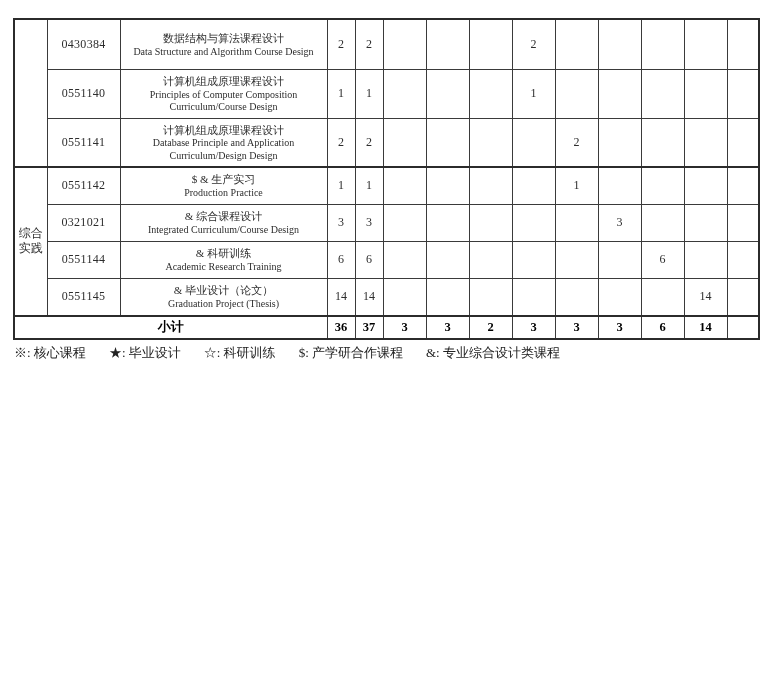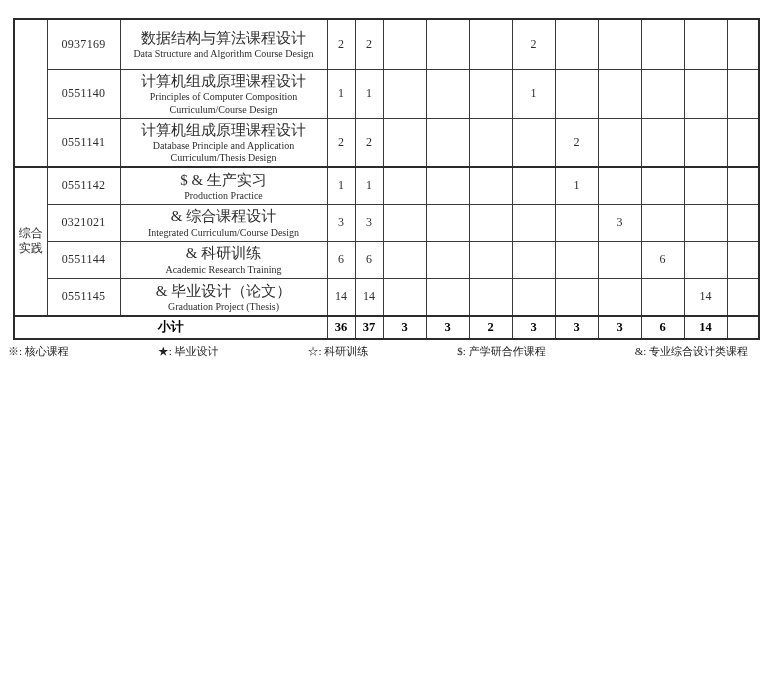--- a/index.html
+++ b/index.html
@@ -35,33 +35,33 @@
   tr.rh-sub { height:23px; }
   
   td.cat {
     word-break:break-all; line-height:1.5; font-size:12.5px; padding:0 4px;
     color:#1a1a1a;
     font-family:Liberation Mono, monospace;
   }
   
   tr.group-start td { border-top:2px solid #2b2b2b; }
   td.code { font-size:12.5px; letter-spacing:0.3px; }
-  td.name .cn { font-size:15px; line-height:1.35; }
+  td.name .cn { font-size:11px; line-height:1.35; }
   td.name .en { font-size:10px; line-height:1.22; }
   
   tr.subtotal td {
     border-top:2px solid #2b2b2b;
     font-weight:bold; color:#000; font-size:12.5px;margin-top:44px;
   }
   tr.subtotal td.sublabel { font-size:13px; }
   
   .legend {
-    position:absolute; left:8px; top:344px; width:740px;
+    position:absolute; left:14px; top:344px; width:740px;
     display:flex; gap:23px; flex-wrap:nowrap;
-    font-size:11px; color:#222; white-space:nowrap;justify-content:space-between;
+    font-size:13px; color:#222; white-space:nowrap;
   }
 </style>
 </head>
 <body>
 
 <div class="sheet">
 
   <table class="curriculum">
     <colgroup>
       <col class="c-cat">
@@ -76,21 +76,21 @@
       <col class="c-sem">
         <col class="c-sem">
         <col class="c-sem">
         <col class="c-sem">
       <col class="c-last">
     </colgroup>
 
     <tbody>
         <tr class="rh-a">
       <td class="cat" rowspan="3"></td>
-      <td class="code">0937169</td>
+      <td class="code">0430384</td>
       <td class="name">
         <div class="cn">数据结构与算法课程设计</div>
         <div class="en">Data Structure and Algorithm Course Design</div>
       </td>
       <td>2</td>
       <td>2</td>
       <td></td>
       <td></td>
       <td></td>
       <td>2</td>
@@ -117,21 +117,21 @@
       <td></td>
       <td></td>
       <td></td>
       <td></td>
     </tr>
 
     <tr class="rh-b">
       <td class="code">0551141</td>
       <td class="name">
         <div class="cn">计算机组成原理课程设计</div>
-        <div class="en">Database Principle and Application Curriculum/Thesis Design</div>
+        <div class="en">Database Principle and Application Curriculum/Design Design</div>
       </td>
       <td>2</td>
       <td>2</td>
       <td></td>
       <td></td>
       <td></td>
       <td></td>
       <td>2</td>
       <td></td>
       <td></td>

